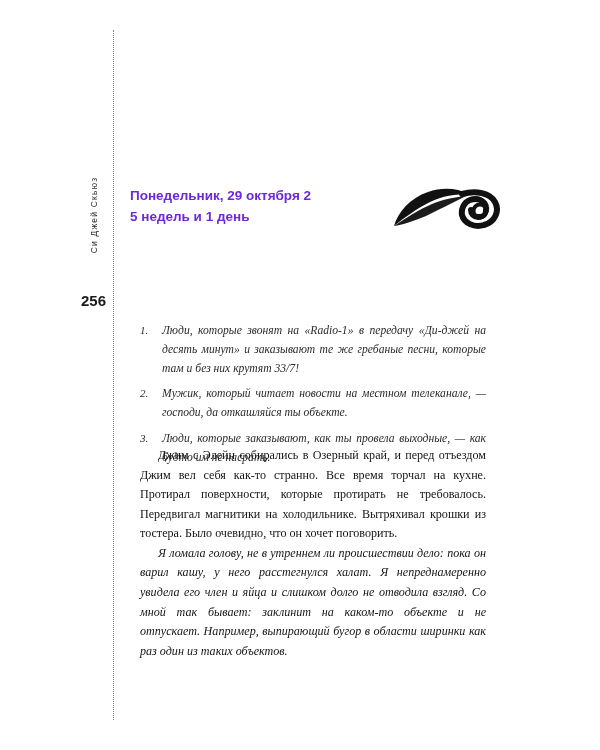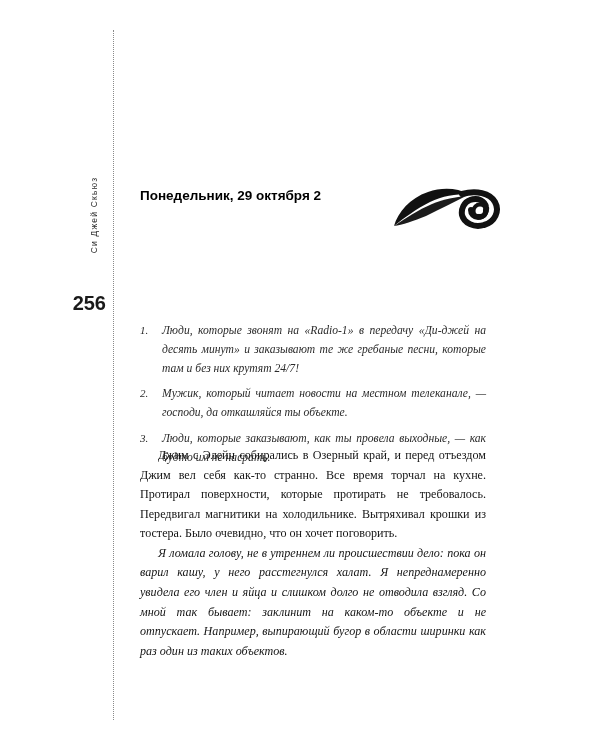--- a/index.html
+++ b/index.html
@@ -50,36 +50,36 @@
   }
 
   
   .folio {
     position: absolute;
     left: 72px;
     top: 292px;
     width: 34px;
     text-align: right;
     font-family: "Liberation Sans", sans-serif;
-    font-size: 20px;
+    font-size: 15px;
     font-weight: 700;
     color: #1a1a1a;
   }
 
   
   .heading {
     position: absolute;
-    left: 140px;
+    left: 130px;
     top: 186px;
     width: 250px;
     font-family: "Liberation Sans", sans-serif;
     font-size: 13.5px;
     font-weight: 700;
     line-height: 1.55;
-    color: #000000;
+    color: #6d28d9;
   }
   .heading .line2 { display: block; }
 
   
   .ornament {
     position: absolute;
     left: 392px;
     top: 182px;
     width: 110px;
     height: 56px;
@@ -137,39 +137,40 @@
   <div class="vrule"></div>
 
   <div class="running-head-pos">
     <div class="running-head-inner">Си Джей Скьюз</div>
   </div>
 
   <div class="folio">256</div>
 
   <div class="heading">
     <span>Понедельник, 29 октября 2</span><br>
+    <span class="line2">5 недель и 1 день</span>
   </div>
 
   <div class="ornament">
     <svg width="110" height="56" viewBox="0 0 110 56" xmlns="http://www.w3.org/2000/svg">
 
       <path d="M2 44 C 6 30, 18 16, 36 10 C 50 5, 66 6, 76 12 C 64 12, 50 14, 38 20 C 24 27, 12 36, 2 44 Z" fill="#111111"></path>
       <path d="M2 44 C 14 36, 26 28, 40 22 C 52 17, 64 15, 74 14 C 62 20, 48 27, 34 34 C 22 39, 10 43, 2 44 Z" fill="#1c1c1c"></path>
 
       <path d="M70 12 C 84 8, 98 11, 103 20 C 108 29, 103 40, 92 43 C 82 46, 72 41, 70 33 C 69 27, 72 20, 78 18 C 86 15, 93 19, 94 25 C 95 30, 91 35, 86 35 C 82 35, 79 32, 79 28" fill="none" stroke="#111111" stroke-width="6" stroke-linecap="round" stroke-linejoin="round"></path>
 
       <circle cx="88" cy="29" r="6.5" fill="none" stroke="#111111" stroke-width="4"></circle>
       <circle cx="88" cy="29" r="3" fill="#ffffff"></circle>
     </svg>
   </div>
 
   <div class="list">
     <div class="list-item">
       <div class="list-num">1.</div>
-      <div class="list-text">Люди, которые звонят на «Radio-1» в передачу «Ди-джей на десять минут» и заказывают те же гребаные песни, которые там и без них крутят 24/7!</div>
+      <div class="list-text">Люди, которые звонят на «Radio-1» в передачу «Ди-джей на десять минут» и заказывают те же гребаные песни, которые там и без них крутят 33/7!</div>
     </div>
     <div class="list-item">
       <div class="list-num">2.</div>
       <div class="list-text">Мужик, который читает новости на местном телеканале, — господи, да откашляйся ты объекте.</div>
     </div>
     <div class="list-item">
       <div class="list-num">3.</div>
       <div class="list-text">Люди, которые заказывают, как ты провела выходные, — как будто им не насрать.</div>
     </div>
   </div>

